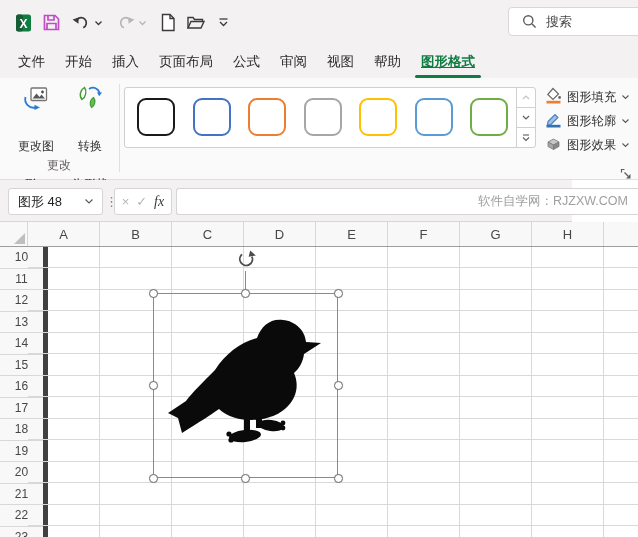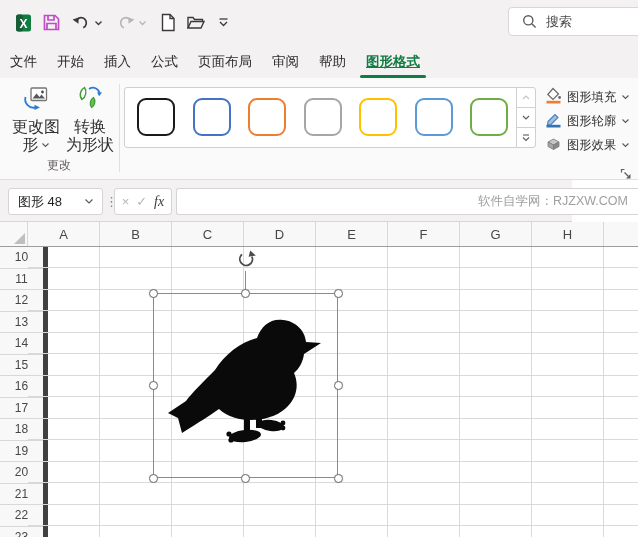--- a/index.html
+++ b/index.html
@@ -9,30 +9,30 @@
   
   .titlebar{position:absolute;left:0;top:0;width:638px;height:45px;background:#f3f1f2;}
   .qat{position:absolute;top:0;left:0;height:45px;display:flex;align-items:center;}
   .qat .ic{display:flex;align-items:center;justify-content:center;}
   .doc-title{position:absolute;left:196px;top:0;height:45px;line-height:45px;font-size:13px;color:#1f1f1f;}
   .searchbox{position:absolute;left:508px;top:7px;width:140px;height:29px;background:#fff;
              border:1px solid #d8d6d6;border-radius:4px;display:flex;align-items:center;gap:9px;
              padding-left:13px;box-sizing:border-box;font-size:13px;color:#454545;}
   
   .tabrow{position:absolute;left:0;top:45px;width:638px;height:33px;background:#f3f1f2;
-          display:flex;align-items:stretch;padding-left:0;box-sizing:border-box;}
+          display:flex;align-items:stretch;padding-left:8px;box-sizing:border-box;}
   .tab{position:relative;display:flex;align-items:center;padding:0 10px;font-size:13.5px;color:#2b2b2b;cursor:default;}
   .tab.active{color:#107C41;font-weight:bold;text-decoration:underline;}
   .tab.active::after{content:"";position:absolute;left:4px;right:4px;bottom:0;height:3px;background:#107C41;border-radius:2px;}
   
   .ribbon{position:absolute;left:0;top:78px;width:638px;height:102px;background:#fbfafa;
           border-bottom:1px solid #e1dfdd;box-sizing:border-box;}
   .big-btn{position:absolute;top:6px;width:54px;height:76px;display:flex;flex-direction:column;
            align-items:center;justify-content:flex-start;gap:3px;border-radius:4px;}
-  .big-btn .lbl{font-size:16px;line-height:15px;color:#323130;text-align:center;display:flex;align-items:center;gap:2px;justify-content:center;}
+  .big-btn .lbl{font-size:12px;line-height:15px;color:#323130;text-align:center;display:flex;align-items:center;gap:2px;justify-content:center;margin-top:20px;}
   .group-label{position:absolute;top:79px;font-size:12px;color:#605e5c;text-align:center;}
   .vsep{position:absolute;top:6px;width:1px;height:88px;background:#e1dfdd;}
   .gallery{position:absolute;left:124px;top:9px;width:412px;height:61px;background:#fff;
            border:1px solid #d1cfcf;border-radius:3px;box-sizing:border-box;}
   .swatch{position:absolute;top:10px;width:38px;height:38px;border-radius:9px;background:#fff;
           border:2px solid #000;box-sizing:border-box;}
   .gal-scroll{position:absolute;right:0;top:0;width:18px;height:59px;border-left:1px solid #d1cfcf;
               display:flex;flex-direction:column;}
   .gal-scroll .gbtn{flex:1;display:flex;align-items:center;justify-content:center;border-bottom:1px solid #d1cfcf;}
   .gal-scroll .gbtn:last-child{border-bottom:none;}
@@ -149,23 +149,24 @@
           </svg>
       </span>
       <span>搜索</span>
     </div>
   </div>
 
   <div class="tabrow" id="tabrow">
       <div class="tab">文件</div>
       <div class="tab">开始</div>
       <div class="tab">插入</div>
+      <div class="tab">页面布局</div>
       <div class="tab">公式</div>
-      <div class="tab">页面布局</div>
       <div class="tab">审阅</div>
+      <div class="tab">视图</div>
       <div class="tab">帮助</div>
       <div class="tab active">图形格式</div>
     </div>
 
   <div class="ribbon">
 
     <div class="big-btn" style="left:9px">
       <span>
         <svg width="28" height="28" viewBox="0 0 28 28">
             <rect x="9" y="4" width="15.5" height="12.5" rx="1" fill="#fff" stroke="#767472" stroke-width="1.3"></rect>

